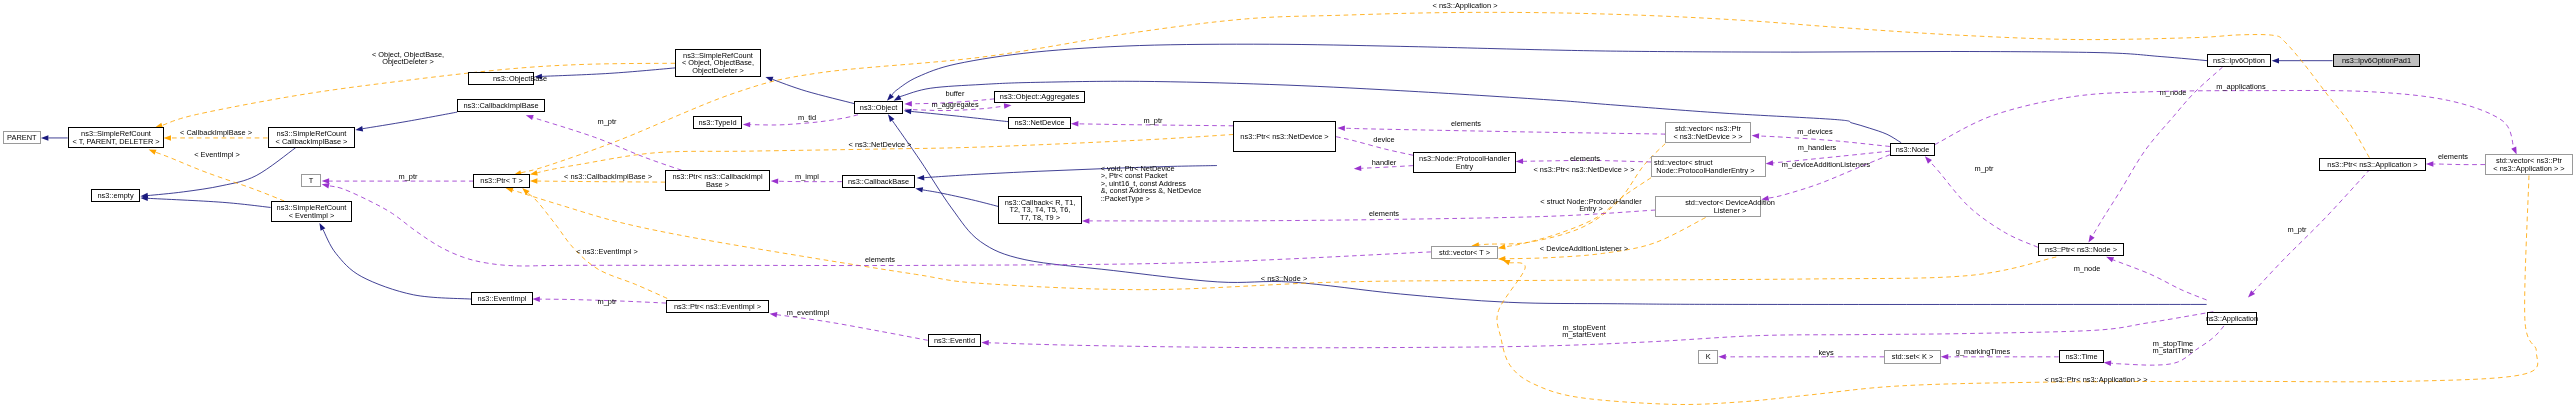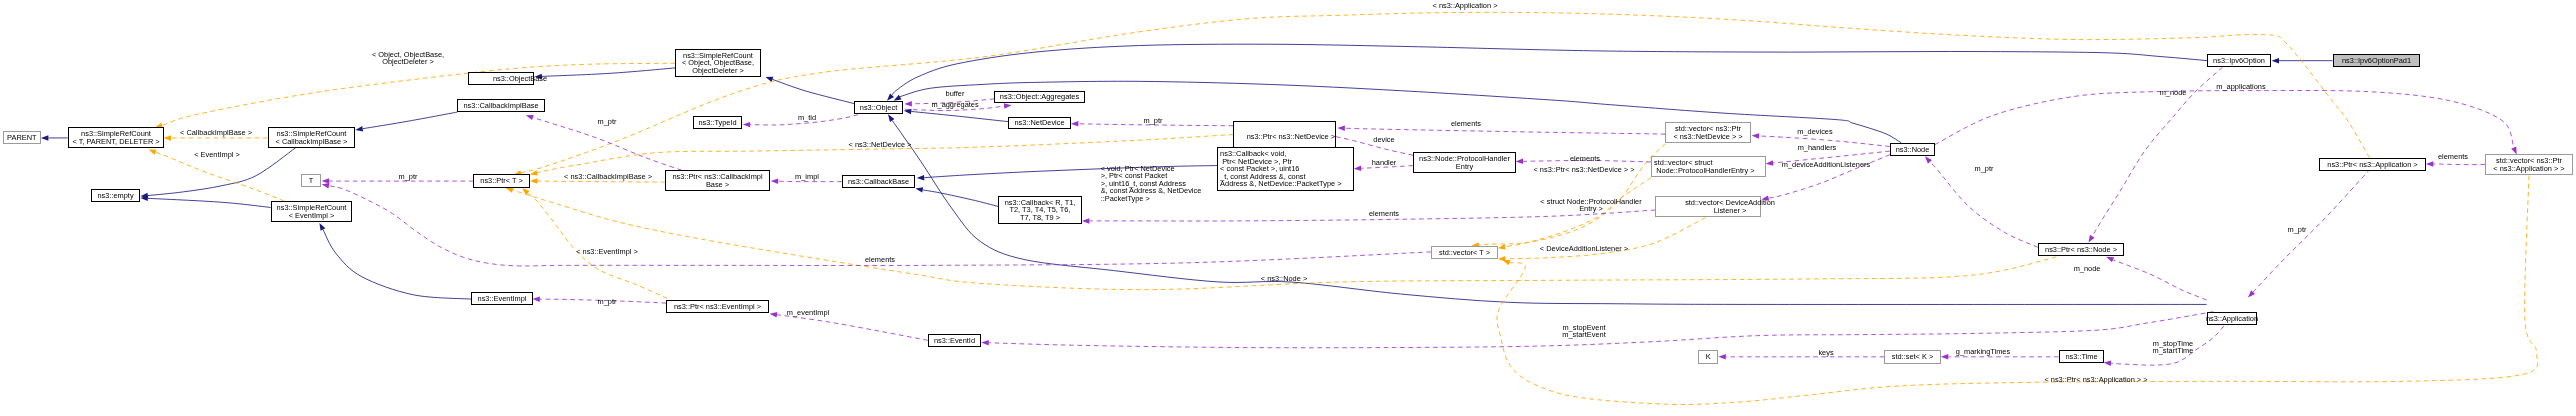--- a/index.html
+++ b/index.html
@@ -288,25 +288,22 @@
     </div>
 <div class="node" style="left:994px;top:91px;width:91px;height:12.4px;">
       <span class="lbl"><span>ns3::Object::Aggregates</span></span>
     </div>
 <div class="node" style="left:1008px;top:117px;width:63px;height:12.4px;">
       <span class="lbl"><span>ns3::NetDevice</span></span>
     </div>
 <div class="node" style="left:998px;top:196px;width:84px;height:28.4px;">
       <span class="lbl"><span>ns3::Callback&lt; R, T1,</span><br><span>T2, T3, T4, T5, T6,</span><br><span>T7, T8, T9 &gt;</span></span>
     </div>
-<div class="node" style="left:1233px;top:121px;width:103px;height:31px;justify-content:flex-end;">
+<div class="node" style="left:1233px;top:121px;width:103px;height:31px;">
       <span class="lbl"><span>ns3::Ptr&lt; ns3::NetDevice &gt;</span></span>
-    </div>
-<div class="node align-left" style="left:1217px;top:147px;width:137px;height:44px;">
-      <span class="lbl"><span>ns3::Callback&lt; void,</span><br><span> Ptr&lt; NetDevice &gt;, Ptr</span><br><span>&lt; const Packet &gt;, uint16</span><br><span>_t, const Address &amp;, const</span><br><span>Address &amp;, NetDevice::PacketType &gt;</span></span>
     </div>
 <div class="node" style="left:1413px;top:152px;width:103px;height:21px;">
       <span class="lbl"><span>ns3::Node::ProtocolHandler</span><br><span>Entry</span></span>
     </div>
 <div class="node light" style="left:1431px;top:246px;width:67px;height:13.4px;">
       <span class="lbl"><span>std::vector&lt; T &gt;</span></span>
     </div>
 <div class="node light" style="left:1665px;top:122px;width:86px;height:21px;">
       <span class="lbl"><span>std::vector&lt; ns3::Ptr</span><br><span>&lt; ns3::NetDevice &gt; &gt;</span></span>
     </div>

